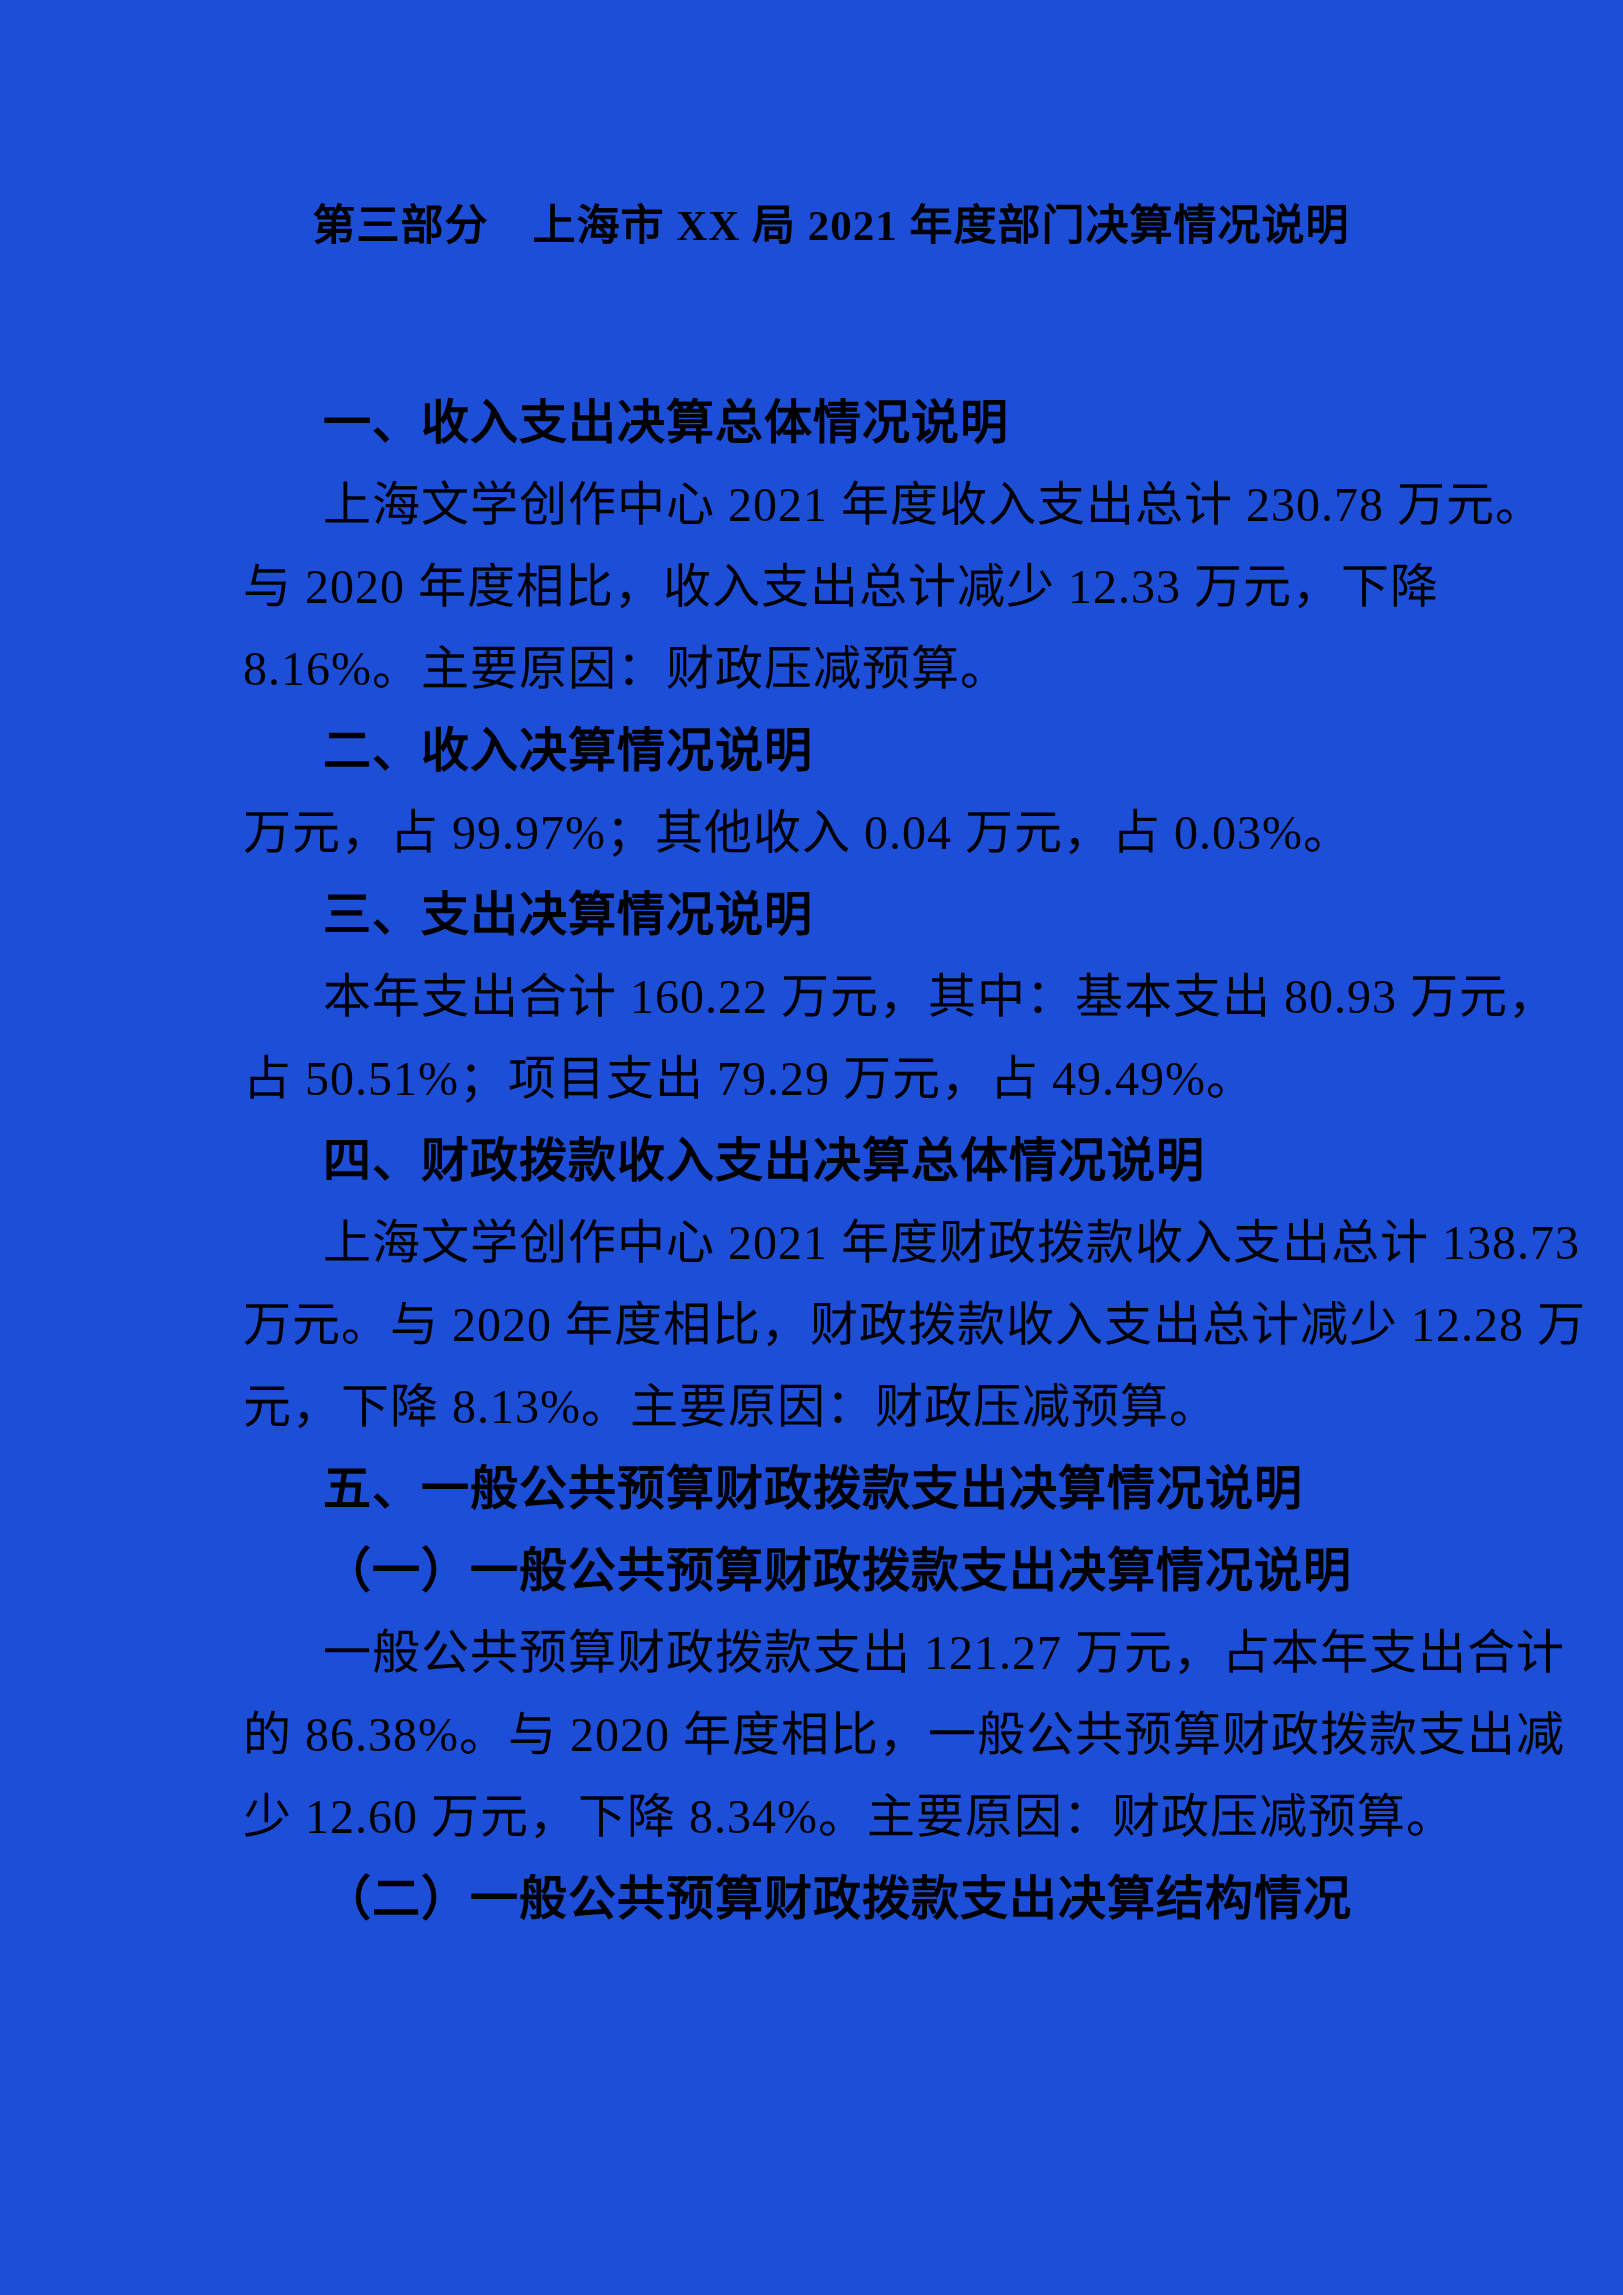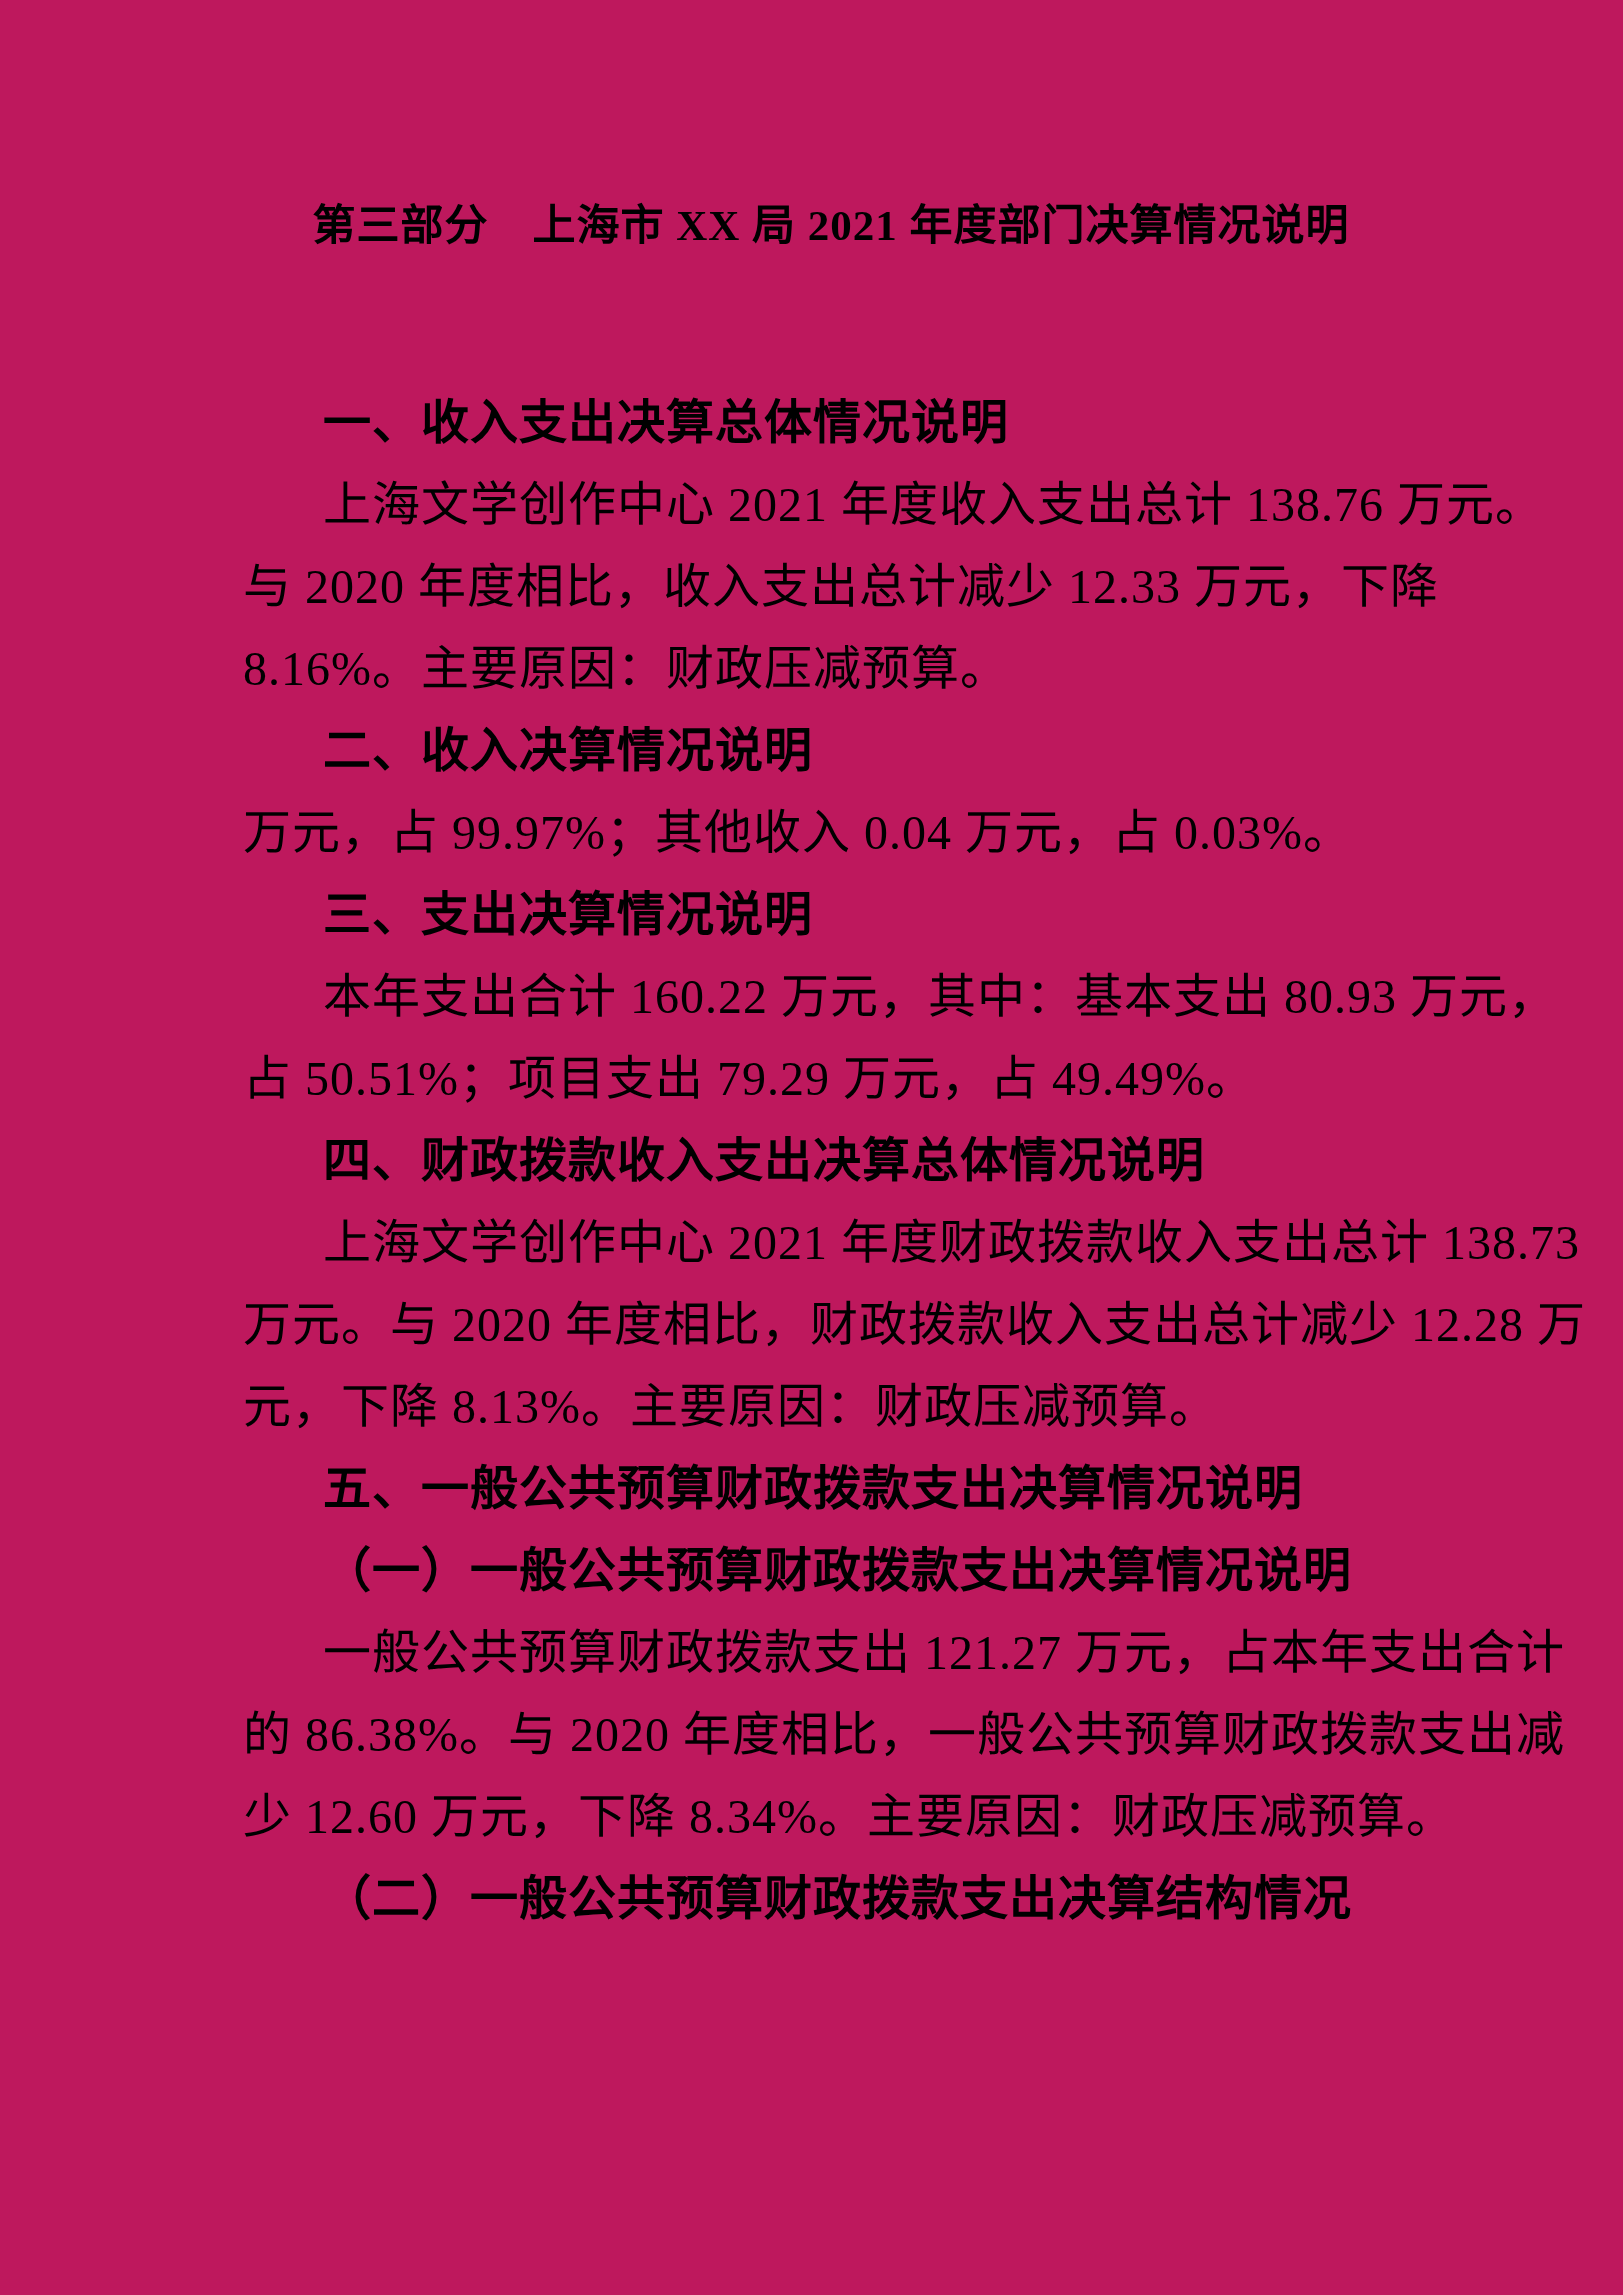--- a/index.html
+++ b/index.html
@@ -1,21 +1,21 @@
 <!DOCTYPE html>
 <html lang="zh-CN" style="font-size:7.9px"><head>
   <meta charset="utf-8">
   <style>
     * { margin: 0; padding: 0; box-sizing: border-box; }
     html, body { background: #ffffff; }
     .page {
       position: relative;
       width: 1623px;
       height: 2295px;
-      background: #be185d;
+      background: #1d4ed8;
       color: #000000;
       font-family: "Liberation Serif", "DejaVu Serif", serif;
       overflow: hidden;
     }
     .content {
       padding-top: 184px;
       padding-left: 243px;
       padding-right: 204px;
     }
     .doc-title {
@@ -39,21 +39,21 @@
 </head>
 <body>
 
 <div class="page">
   <div class="content">
 
     <div class="doc-title">第三部分　上海市 XX 局 2021 年度部门决算情况说明</div>
     <div class="title-gap"></div>
 
     <div class="line heading indent">一、收入支出决算总体情况说明</div>
-    <div class="line indent">上海文学创作中心 2021 年度收入支出总计 138.76 万元。</div>
+    <div class="line indent">上海文学创作中心 2021 年度收入支出总计 230.78 万元。</div>
     <div class="line">与 2020 年度相比，收入支出总计减少 12.33 万元，下降</div>
     <div class="line">8.16%。主要原因：财政压减预算。</div>
 
     <div class="line heading indent">二、收入决算情况说明</div>
     <div class="line">万元，占 99.97%；其他收入 0.04 万元，占 0.03%。</div>
 
     <div class="line heading indent">三、支出决算情况说明</div>
     <div class="line indent">本年支出合计 160.22 万元，其中：基本支出 80.93 万元，</div>
     <div class="line">占 50.51%；项目支出 79.29 万元，占 49.49%。</div>
 

